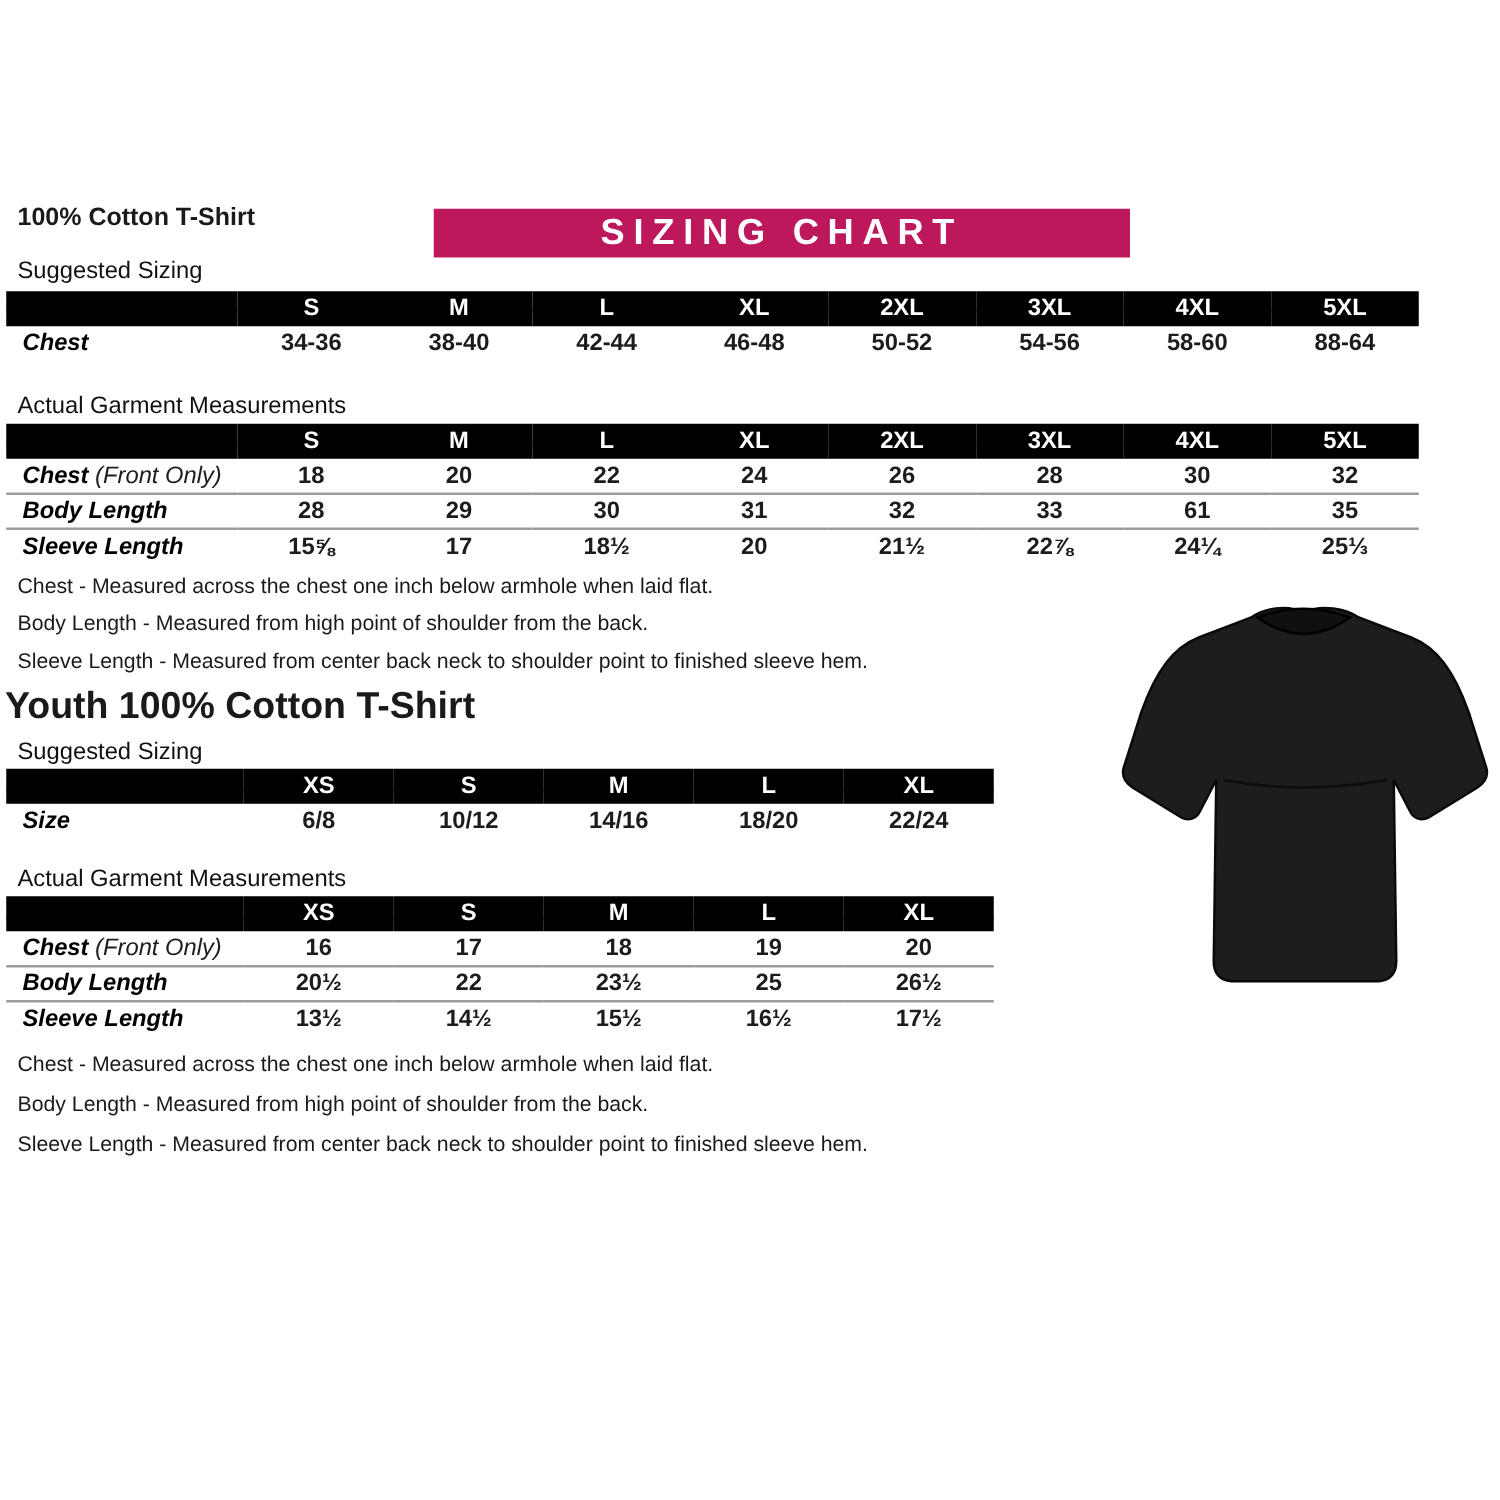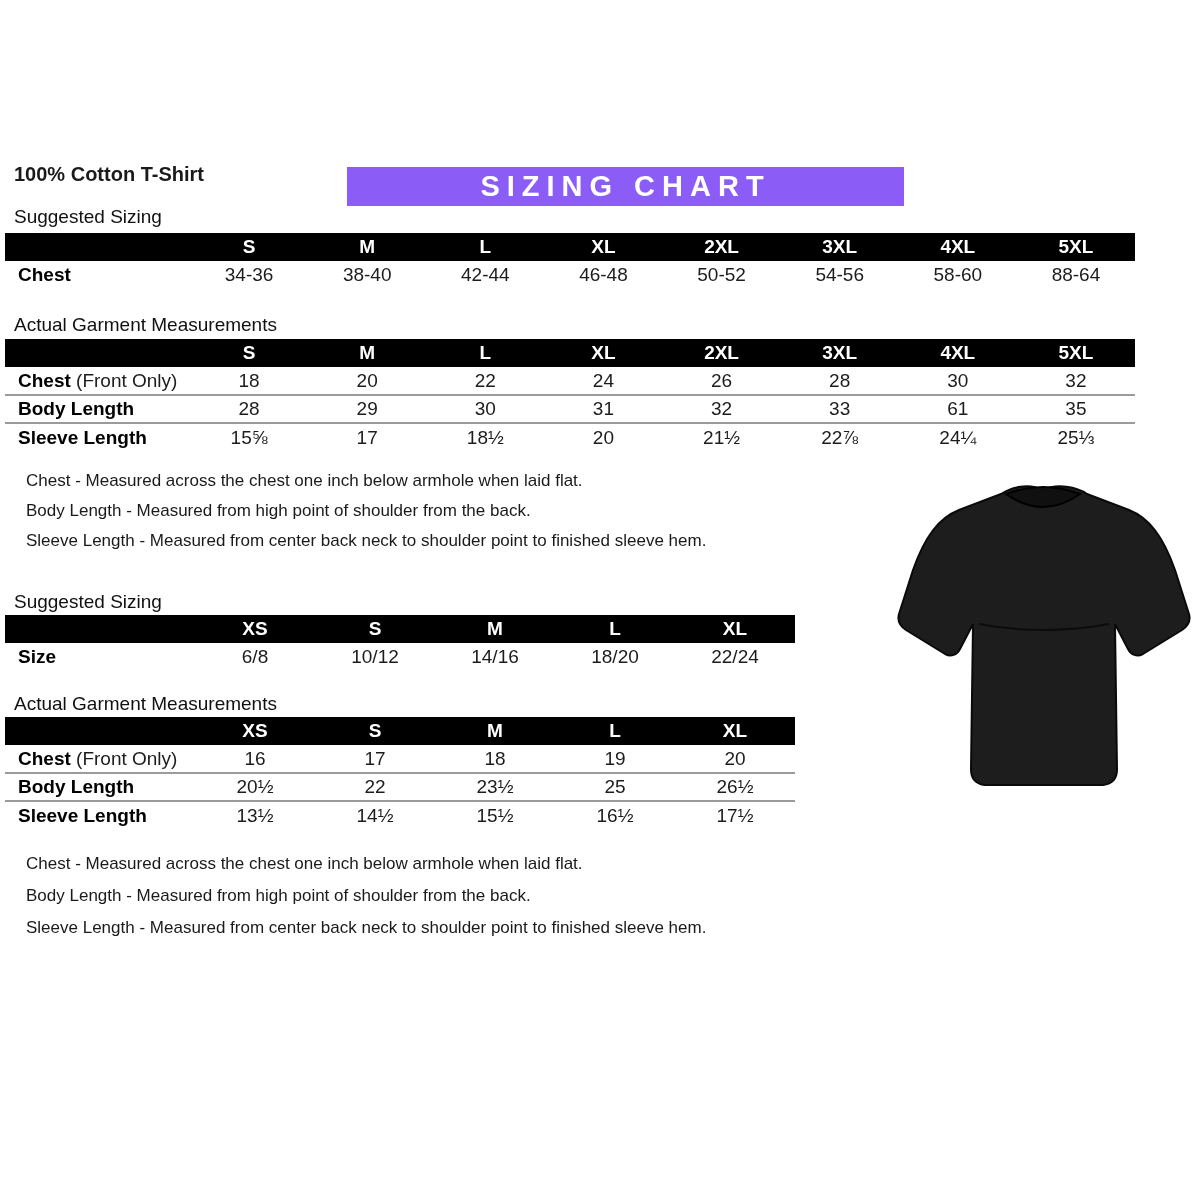--- a/index.html
+++ b/index.html
@@ -12,21 +12,21 @@
     font-family: "Liberation Sans", sans-serif;
     color: #1a1a1a;
     overflow: hidden;
   }
   .abs { position: absolute; }
 
   
   #title { left:14px; top:163px; font-size:20px; font-weight:bold; color:#1a1a1a; }
   #banner {
     left:347px; top:167px; width:557px; height:39px;
-    background:#8b5cf6; color:#fff;
+    background:#be185d; color:#fff;
     display:flex; align-items:center; justify-content:center;
     font-size:29px; font-weight:bold; letter-spacing:7px;
   }
 
   
   .section-label {
     font-size:19px; color:#111;
     border-bottom:2px solid #7a7a7a;
     padding-bottom:19px; padding-left:9px;
   }
@@ -41,32 +41,32 @@
   #youth-sug-table { left:5px; top:615px; width:790px; }
   #youth-act-table { left:5px; top:717px; width:790px; }
 
   table.chart-table { border-collapse:collapse; table-layout:fixed; width:100%; }
   .chart-table thead th {
     background:#000; color:#fff; font-size:19px; font-weight:bold;
     height:28px; text-align:center; padding:0;
   }
   .chart-table tbody td {
     font-size:19px; height:28px; text-align:center;
-    color:#1c1c1c; padding:0; font-weight:normal;
+    color:#1c1c1c; padding:0; font-weight:bold;
   }
   .chart-table tbody th.row-label {
-    text-align:left; padding-left:13px; font-size:19px; color:#000; font-weight:bold; height:28px;
+    text-align:left; padding-left:13px; font-size:19px; color:#000; font-weight:bold; height:28px;font-style:italic;
   }
   .chart-table .suffix { font-weight:normal; color:#1c1c1c;text-align:right; }
   .cols-8 .label-col { width:185px; }
   .cols-5 .label-col { width:190px; }
   .measurements tbody tr:not(:last-child) { border-bottom:2px solid #9b9b9b; }
 
   
-  .notes { list-style:none; margin:12px; padding:0; font-size:17px; color:#1a1a1a; }
+  .notes { list-style:none; margin:0; padding:0; font-size:17px; color:#1a1a1a; }
   #adult-notes { left:14px; top:459px; }
   #adult-notes li { margin-bottom:10px; }
   #youth-notes { left:14px; top:842px; }
   #youth-notes li { margin-bottom:12px; }
 
   
   #youth-title { left:4px; top:548px; font-size:30px; font-weight:bold; color:#1a1a1a; }
 
   
   #tshirt { left:893px; top:468px; width:300px; height:352px; }
@@ -163,20 +163,21 @@
         </tr>
       </tbody>
     </table>
 
   <ul class="abs notes" id="adult-notes">
       <li>Chest - Measured across the chest one inch below armhole when laid flat.</li>
       <li>Body Length - Measured from high point of shoulder from the back.</li>
       <li>Sleeve Length - Measured from center back neck to shoulder point to finished sleeve hem.</li>
     </ul>
 
+  <h2 class="abs" id="youth-title" style="margin:0;">Youth 100% Cotton T-Shirt</h2>
 
   <div class="abs section-label" id="youth-sug-label">Suggested Sizing</div>
   <table class="abs chart-table cols-5" id="youth-sug-table">
       <thead>
         <tr>
           <th class="label-col"></th>
           <th>XS</th>
           <th>S</th>
           <th>M</th>
           <th>L</th>

